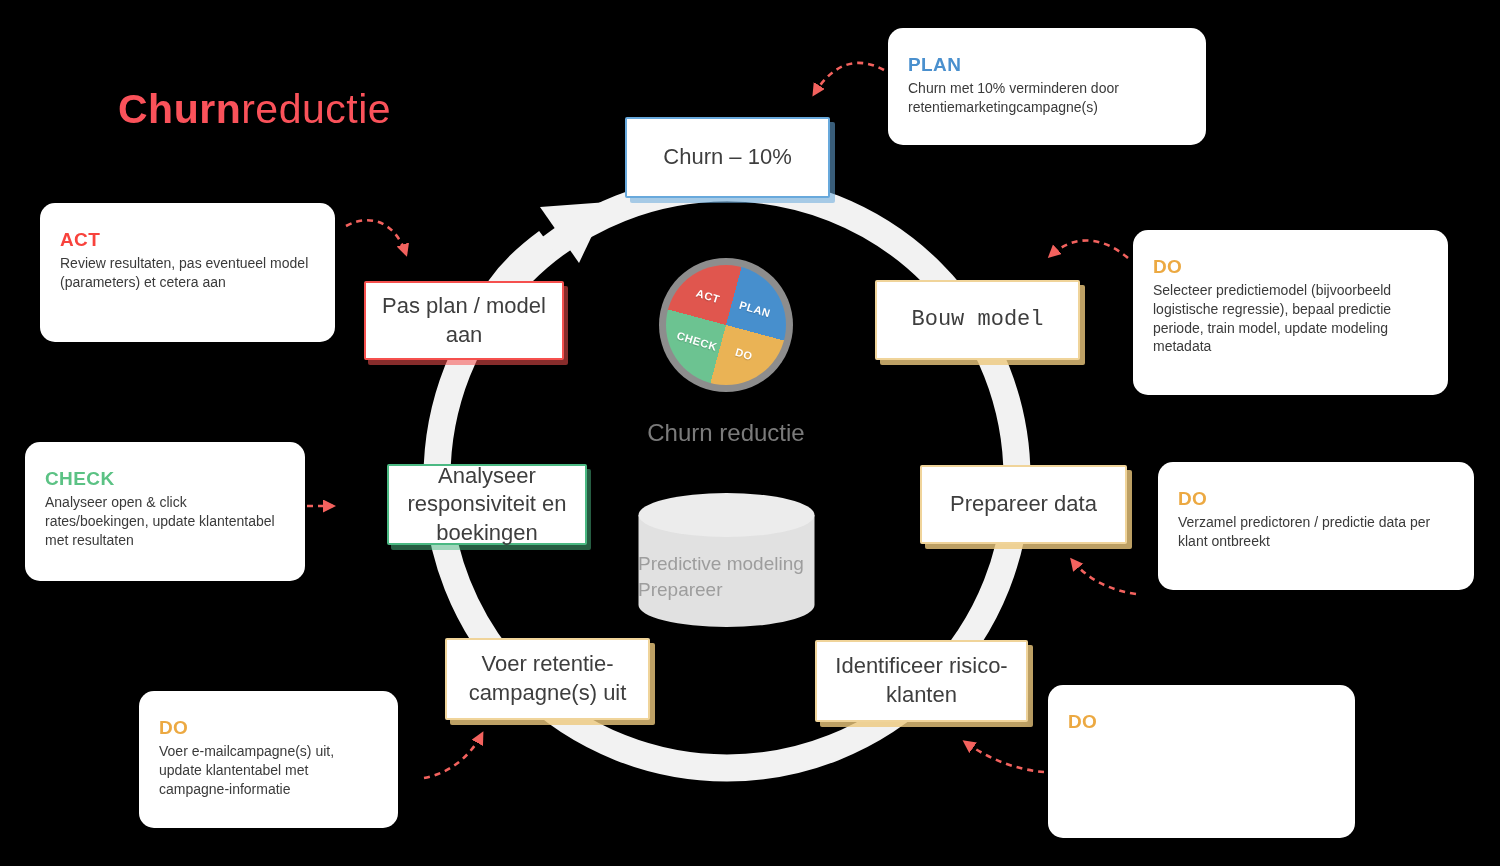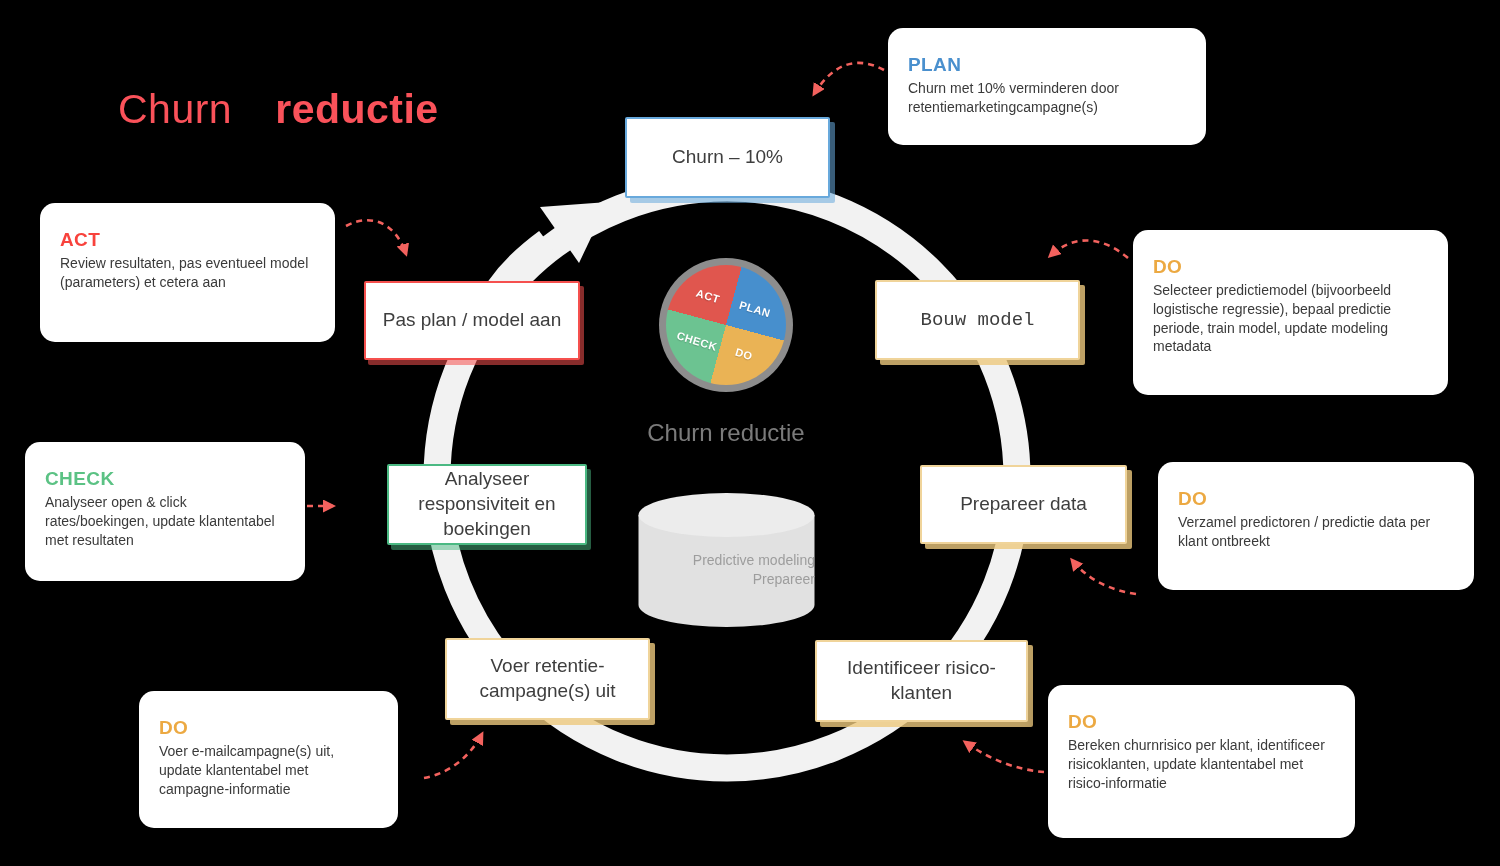--- a/index.html
+++ b/index.html
@@ -6,57 +6,57 @@
   .stage{
     position:relative;width:1500px;height:866px;background:#000;
     font-family:"Liberation Sans",sans-serif;overflow:hidden;
   }
   svg.layer{position:absolute;left:0;top:0;}
   .ring-layer{z-index:1;}
   .arrow-layer{z-index:50;pointer-events:none;}
 
   
   .title{position:absolute;left:118px;top:86px;font-size:41px;color:#fa525a;z-index:10;letter-spacing:.5px;}
-  .title .w1{font-weight:400;margin-right:11px;}
-  .title .w2{font-weight:700;margin-left:32px;}
+  .title .w1{font-weight:700;}
+  .title .w2{font-weight:400;}
 
   
   .pie-wrap{position:absolute;left:659px;top:258px;width:134px;height:134px;border-radius:50%;
     background:#8d8d8d;display:flex;align-items:center;justify-content:center;z-index:20;}
   .pie{position:relative;width:120px;height:120px;border-radius:50%;
     background:conic-gradient(from 15deg,#478fcd 0 90deg,#eab355 0 180deg,#6cc391 0 270deg,#e0564e 0 360deg);}
   .seg-label{position:absolute;color:#fff;font-size:11px;font-weight:bold;letter-spacing:.5px;
     transform:translate(-50%,-50%) rotate(17deg);text-shadow:0 1px 1px rgba(0,0,0,.18);}
   .seg-plan{left:89px;top:44px;}
   .seg-do{left:78px;top:89px;}
   .seg-check{left:31px;top:76px;}
   .seg-act{left:42px;top:31px;}
   .caption{position:absolute;left:601px;top:419px;width:250px;text-align:center;
     font-size:24px;color:#7b7b7b;z-index:20;}
 
   
   .cyl{position:absolute;left:638px;top:493px;width:177px;height:134px;z-index:20;}
-  .cyl-text{position:absolute;left:0;top:58px;width:100%;text-align:right;
-    font-size:14px;color:#9d9d9d;line-height:1.35;}
+  .cyl-text{position:absolute;left:0;top:58px;width:100%;text-align:left;
+    font-size:19px;color:#9d9d9d;line-height:1.35;}
 
   
   .node{position:absolute;background:#fff;display:flex;align-items:center;justify-content:center;
-    text-align:center;font-size:19px;color:#3e3e3e;line-height:1.3;z-index:30;
+    text-align:center;font-size:22px;color:#3e3e3e;line-height:1.3;z-index:30;
     border:2px solid;border-radius:2px;padding:4px 8px;box-sizing:border-box;}
   .node.blue{border-color:#68a9dc;box-shadow:5px 5px 0 rgba(104,169,220,.55);}
   .node.yellow{border-color:#f0d49a;box-shadow:5px 5px 0 rgba(236,200,125,.8);}
   .node.green{border-color:#4bb983;box-shadow:4px 5px 0 rgba(75,185,131,.5);}
   .node.red{border-color:#f5504e;box-shadow:4px 5px 0 rgba(245,80,78,.55);}
   .node-goal{left:625px;top:117px;width:205px;height:81px;}
   .node-model{left:875px;top:280px;width:205px;height:80px;font-family:Liberation Mono, monospace;}
   .node-data{left:920px;top:465px;width:207px;height:79px;}
   .node-risk{left:815px;top:640px;width:213px;height:82px;}
   .node-campaign{left:445px;top:638px;width:205px;height:82px;}
   .node-analyse{left:347px;top:464px;width:200px;height:81px;margin-left:40px;}
-  .node-adjust{left:364px;top:281px;width:216px;height:79px;}
+  .node-adjust{left:364px;top:281px;width:200px;height:79px;}
 
   
   .callout{position:absolute;background:#fff;border-radius:15px;padding:26px 20px;
     box-sizing:border-box;z-index:40;box-shadow:0 8px 22px rgba(0,0,0,.65);}
   .callout .phase{font-weight:bold;font-size:19px;letter-spacing:.4px;margin-bottom:3px;}
   .callout .body{font-size:14px;color:#3a3a3a;line-height:1.34;}
   .phase-blue{color:#4a90ce;}
   .phase-orange{color:#eca942;}
   .phase-green{color:#5bc284;}
   .phase-red{color:#f8423c;}
@@ -133,21 +133,20 @@
   <div class="callout co-do-model">
     <div class="phase phase-orange">DO</div>
     <div class="body">Selecteer predictiemodel (bijvoorbeeld logistische regressie), bepaal predictie periode, train model, update modeling metadata</div>
   </div>
   <div class="callout co-do-data">
     <div class="phase phase-orange">DO</div>
     <div class="body">Verzamel predictoren / predictie data per klant ontbreekt</div>
   </div>
   <div class="callout co-do-risk">
     <div class="phase phase-orange">DO</div>
-    <div class="body">Bereken churnrisico per klant, identificeer risicoklanten, update klantentabel met risico-informatie</div>
   </div>
   <div class="callout co-do-campaign">
     <div class="phase phase-orange">DO</div>
     <div class="body">Voer e-mailcampagne(s) uit, update klantentabel met campagne-informatie</div>
   </div>
   <div class="callout co-check">
     <div class="phase phase-green">CHECK</div>
     <div class="body">Analyseer open &amp; click rates/boekingen, update klantentabel met resultaten</div>
   </div>
   <div class="callout co-act">

